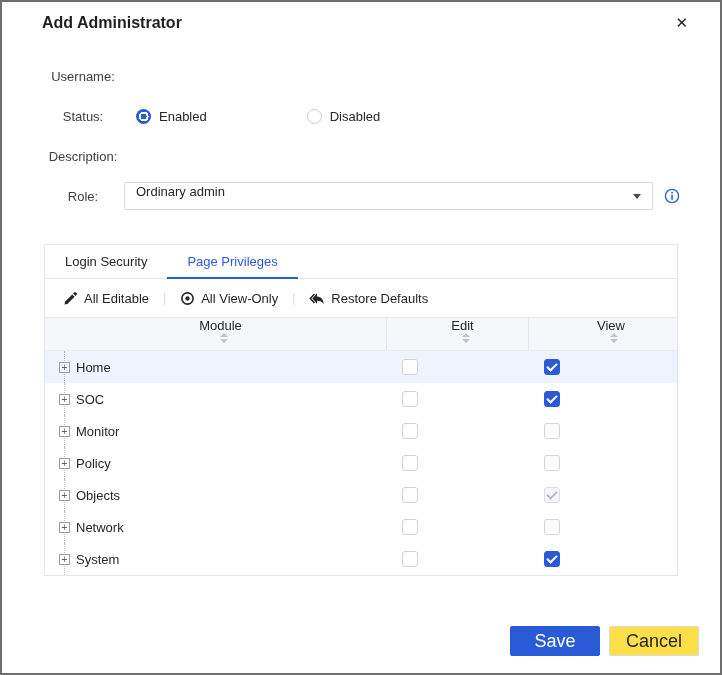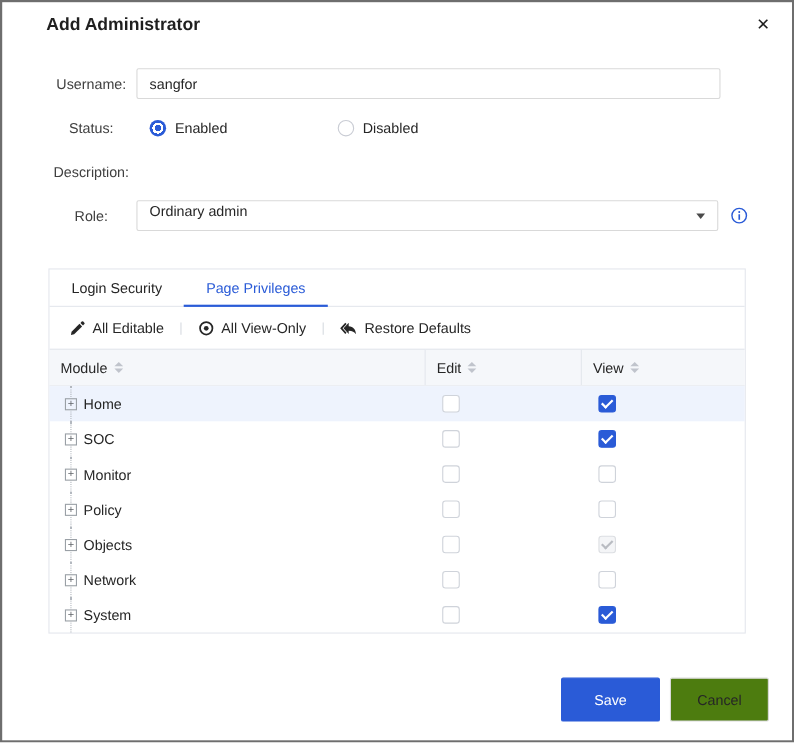--- a/index.html
+++ b/index.html
@@ -7,21 +7,21 @@
     --text:#262626;
     --border-light:#e4e7ed;
     --input-border:#d9d9d9;
   }
   *{box-sizing:border-box;margin:0;padding:0;}
   html,body{background:#fff;}
   body{font-family:"Liberation Sans","DejaVu Sans",sans-serif;color:var(--text);}
   .dialog{position:relative;width:722px;height:675px;background:#fff;border:2px solid #6e6e6e;overflow:hidden;}
 
   
-  .dlg-header{display:flex;justify-content:space-between;align-items:flex-start;padding:12px 20px 0 40px;}
+  .dlg-header{display:flex;justify-content:space-between;align-items:flex-start;padding:12px 32px 0 40px;}
   .dlg-title{font-size:16px;font-weight:bold;color:#1f1f1f;}
   .dlg-close{font-size:15px;font-weight:bold;color:#1f1f1f;line-height:18px;cursor:pointer;}
 
   
   .form{padding:0 40px;margin-top:30px;}
   .frow{display:flex;align-items:center;height:28px;margin-bottom:12px;}
   .flabel{width:82px;font-size:13px;color:#404040;flex:none;text-align:center;}
   .fctrl{width:531px;position:relative;}
   .tinput{width:100%;height:28px;border:1px solid var(--input-border);border-radius:2px;padding:0 11px;font-size:13px;color:var(--text);font-family:inherit;outline:none;}
   .tinput::placeholder{color:#bfbfbf;}
@@ -46,21 +46,21 @@
   .tab.active::after{content:"";position:absolute;left:0;right:0;bottom:-1px;height:2px;background:var(--accent);}
 
   
   .toolbar{height:38px;display:flex;align-items:center;padding:0 18px;font-size:13px;}
   .tbtn{display:flex;align-items:flex-end;cursor:pointer;color:var(--text);}
   .tbtn svg{margin-right:6px;}
   .tdiv{color:#d8dce2;margin:0 14px;font-size:12px;}
 
   
   .tbl-header{display:grid;grid-template-columns:341px 142px 155px;height:34px;background:#f5f7fa;border-top:1px solid var(--border-light);border-bottom:1px solid #eceef2;font-size:13px;}
-  .th{display:flex;align-items:center;height:100%;padding-left:10px;cursor:pointer;}
+  .th{display:flex;align-items:center;height:100%;padding-left:10px;cursor:pointer;flex-direction:column;}
   .th + .th{border-left:1px solid var(--border-light);}
   .sort{display:inline-flex;flex-direction:column;margin-left:6px;row-gap:2px;}
   .sort i{display:block;width:0;height:0;border-left:4px solid transparent;border-right:4px solid transparent;}
   .sort .up{border-bottom:4px solid #c0c4cc;}
   .sort .dn{border-top:4px solid #c0c4cc;}
 
   .tbl-body .row{display:grid;grid-template-columns:341px 142px 155px;height:32px;align-items:center;font-size:13px;}
   .row.selected{background:#eef3fd;}
   .cell{height:100%;display:flex;align-items:center;}
   .mod-cell{position:relative;padding-left:14px;}
@@ -73,41 +73,38 @@
   
   .cb{width:16px;height:16px;border:1px solid #cfd3da;border-radius:3px;background:#fff;position:relative;display:inline-block;cursor:pointer;}
   .cb.checked{background:var(--accent);border-color:var(--accent);}
   .cb.checked::after{content:"";position:absolute;left:4px;top:1px;width:4px;height:8px;border-right:2px solid #fff;border-bottom:2px solid #fff;transform:rotate(45deg);}
   .cb.disabled{background:#f4f5f7;border-color:#dcdee2;cursor:default;}
   .cb.disabled.checked{background:#f4f5f7;border-color:#dcdee2;}
   .cb.disabled.checked::after{border-color:#b9bcc2;}
 
   
   .footer{position:absolute;right:21px;bottom:17px;display:flex;gap:9px;}
-  .btn{width:90px;height:40px;border-radius:2px;font-size:13px;font-family:inherit;display:flex;align-items:center;justify-content:center;cursor:pointer;}
+  .btn{width:90px;height:30px;border-radius:2px;font-size:18px;font-family:inherit;display:flex;align-items:center;justify-content:center;cursor:pointer;}
   .btn-primary{background:var(--accent);border:1px solid var(--accent);color:#fff;}
-  .btn-plain{background:#4d7c0f;border:1px solid var(--input-border);color:var(--text);text-align:center;}
+  .btn-plain{background:#fde047;border:1px solid var(--input-border);color:var(--text);text-align:center;}
 </style>
 </head>
 <body>
 
 <div class="dialog">
 
   <div class="dlg-header">
     <div class="dlg-title">Add Administrator</div>
     <div class="dlg-close">✕</div>
   </div>
 
   <div class="form">
 
     <div class="frow">
       <div class="flabel">Username:</div>
-      <div class="fctrl">
-        <input class="tinput" type="text" value="sangfor" style="">
-      </div>
     </div>
 
     <div class="frow">
       <div class="flabel">Status:</div>
       <div class="fctrl radio-group">
         <div class="radio-item">
           <span class="radio on"></span>
           <span class="radio-label">Enabled</span>
         </div>
         <div class="radio-item">

